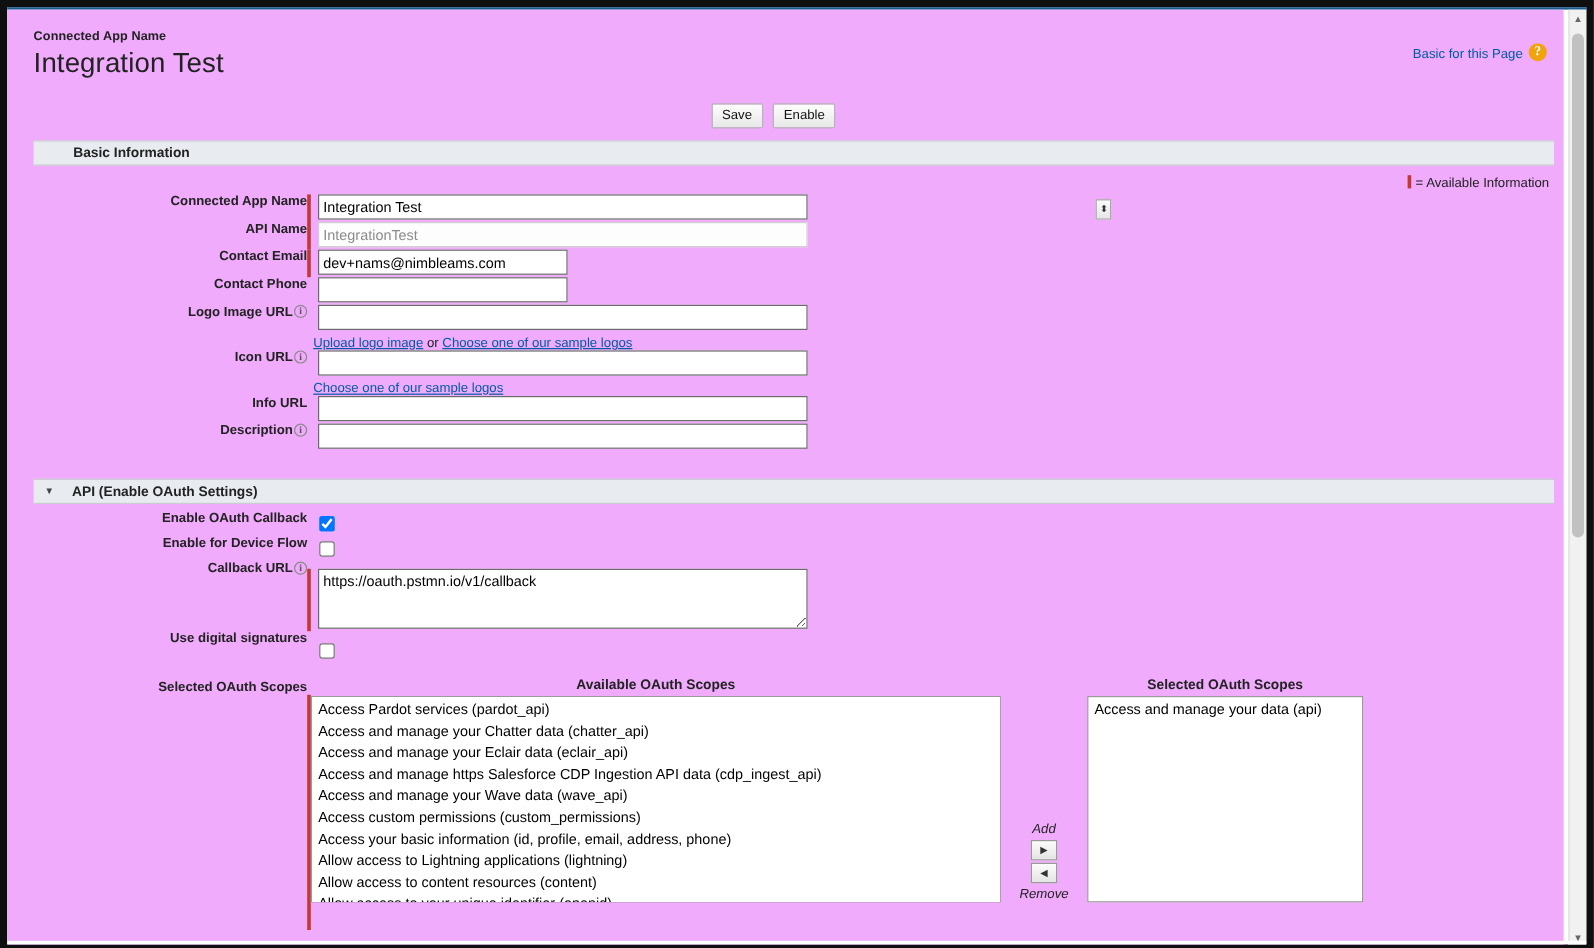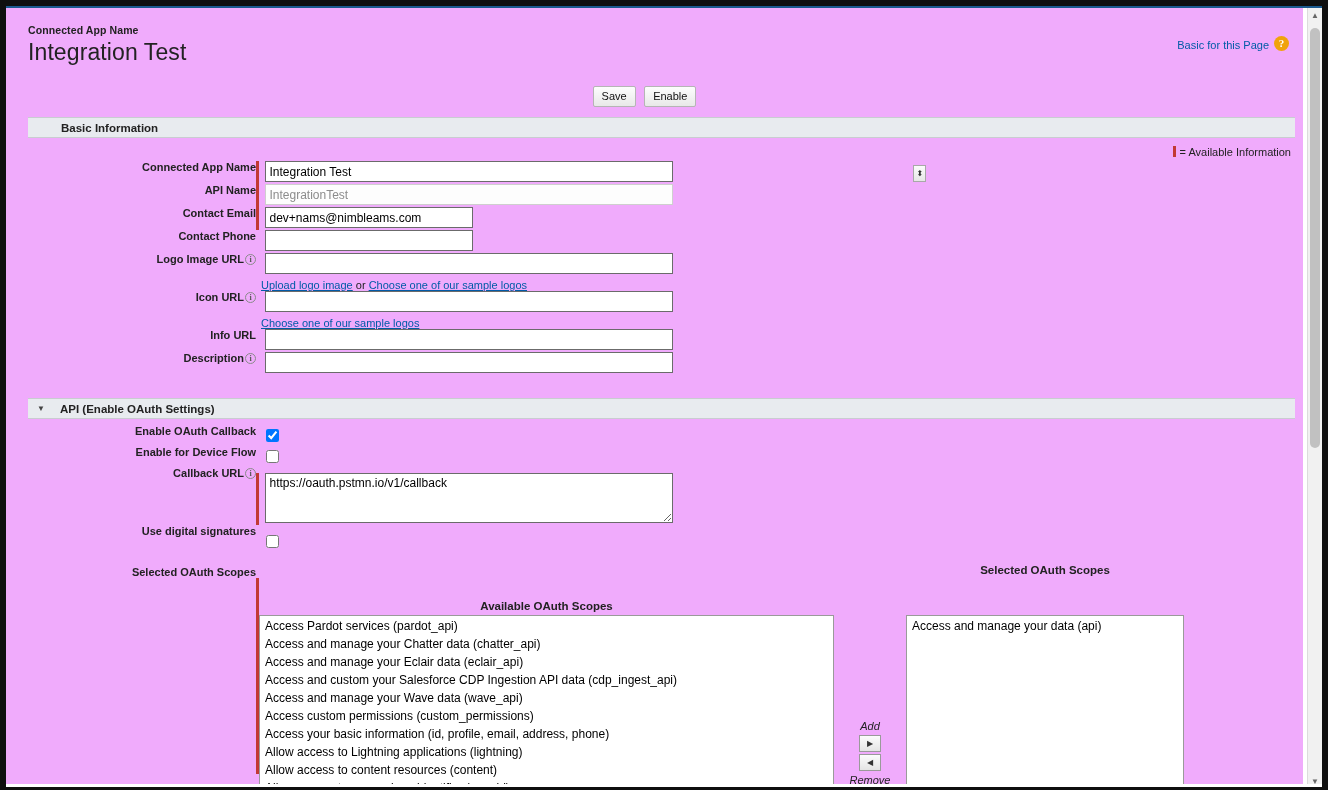--- a/index.html
+++ b/index.html
@@ -237,23 +237,22 @@
     border: 1px solid #9a9a9a;
     background: #fff;
     overflow-y: scroll;
     overflow-x: hidden;
     font-size: 12px;
     color: #000;
     padding: 1px 0 0 0;
   }
   .scope-box.avail { width: 575px; height: 172px; }
   .scope-box.sel {
-    width: 278px; height: 172px;
+    width: 230px; height: 172px;
     overflow-y: auto;
-    margin-top: 36px;
   }
   .scope-opt {
     padding: 1px 4px 1px 5px;
     white-space: nowrap;
     line-height: 16px;
     cursor: default;
   }
   .arrow-col {
     width: 72px;
     text-align: center;
@@ -452,21 +451,21 @@
         <td class="fld" style="padding-top:8px">
           <div style="display:flex;align-items:flex-start">
             <span class="req-tall" style="height:196px;margin-top:18px"></span>
             <div class="scope-wrap">
               <div class="scope-col">
                 <div class="scope-hdr">Available OAuth Scopes</div>
                 <div class="scope-box avail">
                   <div class="scope-opt">Access Pardot services (pardot_api)</div>
                   <div class="scope-opt">Access and manage your Chatter data (chatter_api)</div>
                   <div class="scope-opt">Access and manage your Eclair data (eclair_api)</div>
-                  <div class="scope-opt">Access and custom your Salesforce CDP Ingestion API data (cdp_ingest_api)</div>
+                  <div class="scope-opt">Access and manage https Salesforce CDP Ingestion API data (cdp_ingest_api)</div>
                   <div class="scope-opt">Access and manage your Wave data (wave_api)</div>
                   <div class="scope-opt">Access custom permissions (custom_permissions)</div>
                   <div class="scope-opt">Access your basic information (id, profile, email, address, phone)</div>
                   <div class="scope-opt">Allow access to Lightning applications (lightning)</div>
                   <div class="scope-opt">Allow access to content resources (content)</div>
                   <div class="scope-opt">Allow access to your unique identifier (openid)</div>
                 </div>
               </div>
               <div class="arrow-col">
                 <div class="arrow-lbl">Add</div>

